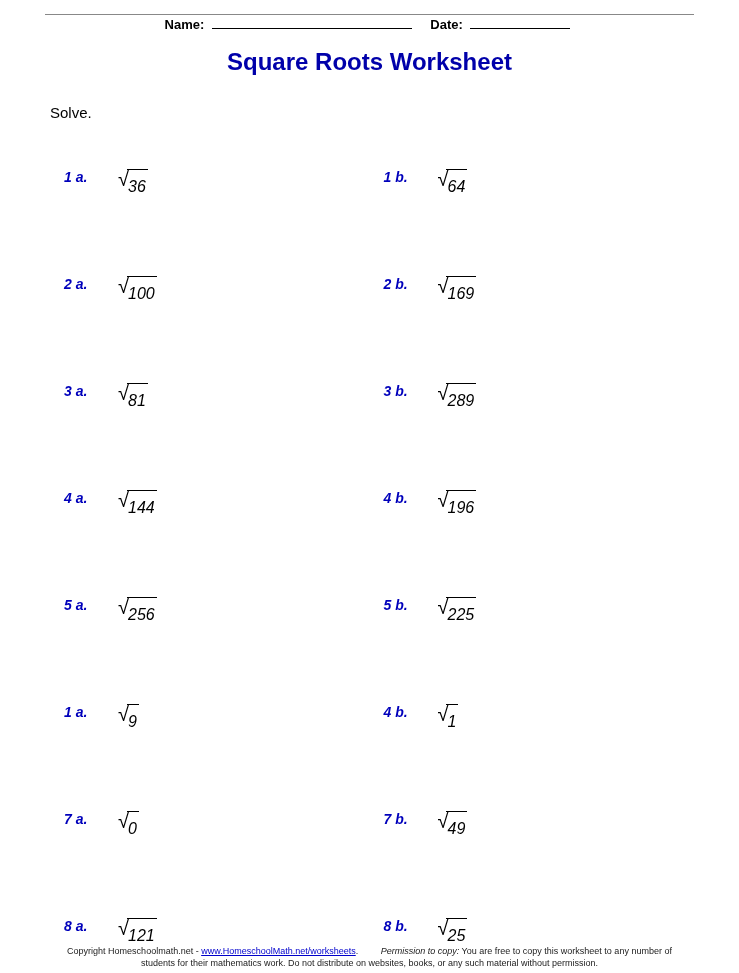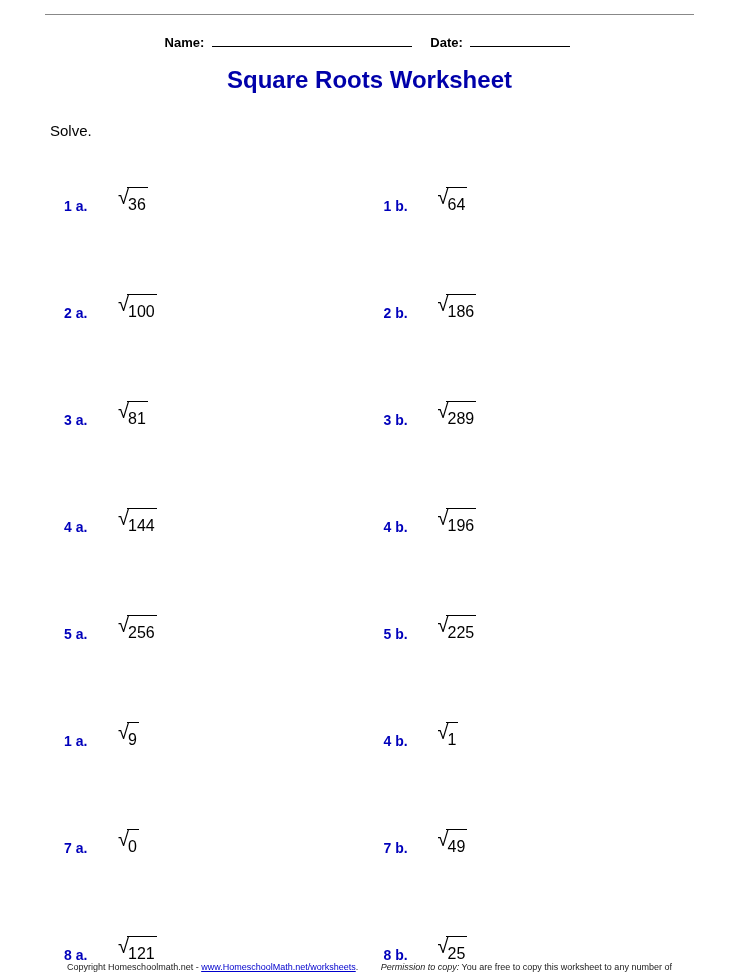--- a/index.html
+++ b/index.html
@@ -14,21 +14,21 @@
     min-height: 973px;
     position: relative;
     box-sizing: border-box;
   }
   .top-rule {
     border-top: 1px solid #888;
     margin: 14px 45px 0 45px;
   }
   .header-line {
     text-align: center;
-    margin-top: 20px;
+    margin-top: 2px;
     font-size: 13px;
     font-weight: bold;
     color: #000;
   }
   .header-line .blank-long {
     display: inline-block;
     border-bottom: 1px solid #000;
     width: 200px;
     vertical-align: baseline;
     margin: 0 4px;
@@ -56,21 +56,22 @@
     margin: 8px 50px 0 50px;
   }
   .prow {
     display: flex;
     padding-top: 40px;
     padding-bottom: 40px;
   }
   .cell {
     flex: 1;
     display: flex;
-    align-items: flex-end;
+    align-items: flex-start;
+    font-style: italic;
   }
   .pnum {
     color: #0000bb;
     font-weight: bold;
     font-size: 14px;
     width: 54px;
     text-align: left;
     padding-left: 14px;
   }
   .expr {
@@ -155,21 +156,21 @@
         <span class="pnum">2 a.</span>
         <span class="expr">
             <span class="surd">√</span>
             <span class="radicand">100</span>
           </span>
       </div>
       <div class="cell">
         <span class="pnum">2 b.</span>
         <span class="expr">
             <span class="surd">√</span>
-            <span class="radicand">186</span>
+            <span class="radicand">169</span>
           </span>
       </div>
     </div>
 
     <div class="prow">
       <div class="cell">
         <span class="pnum">3 a.</span>
         <span class="expr">
             <span class="surd">√</span>
             <span class="radicand">81</span>

